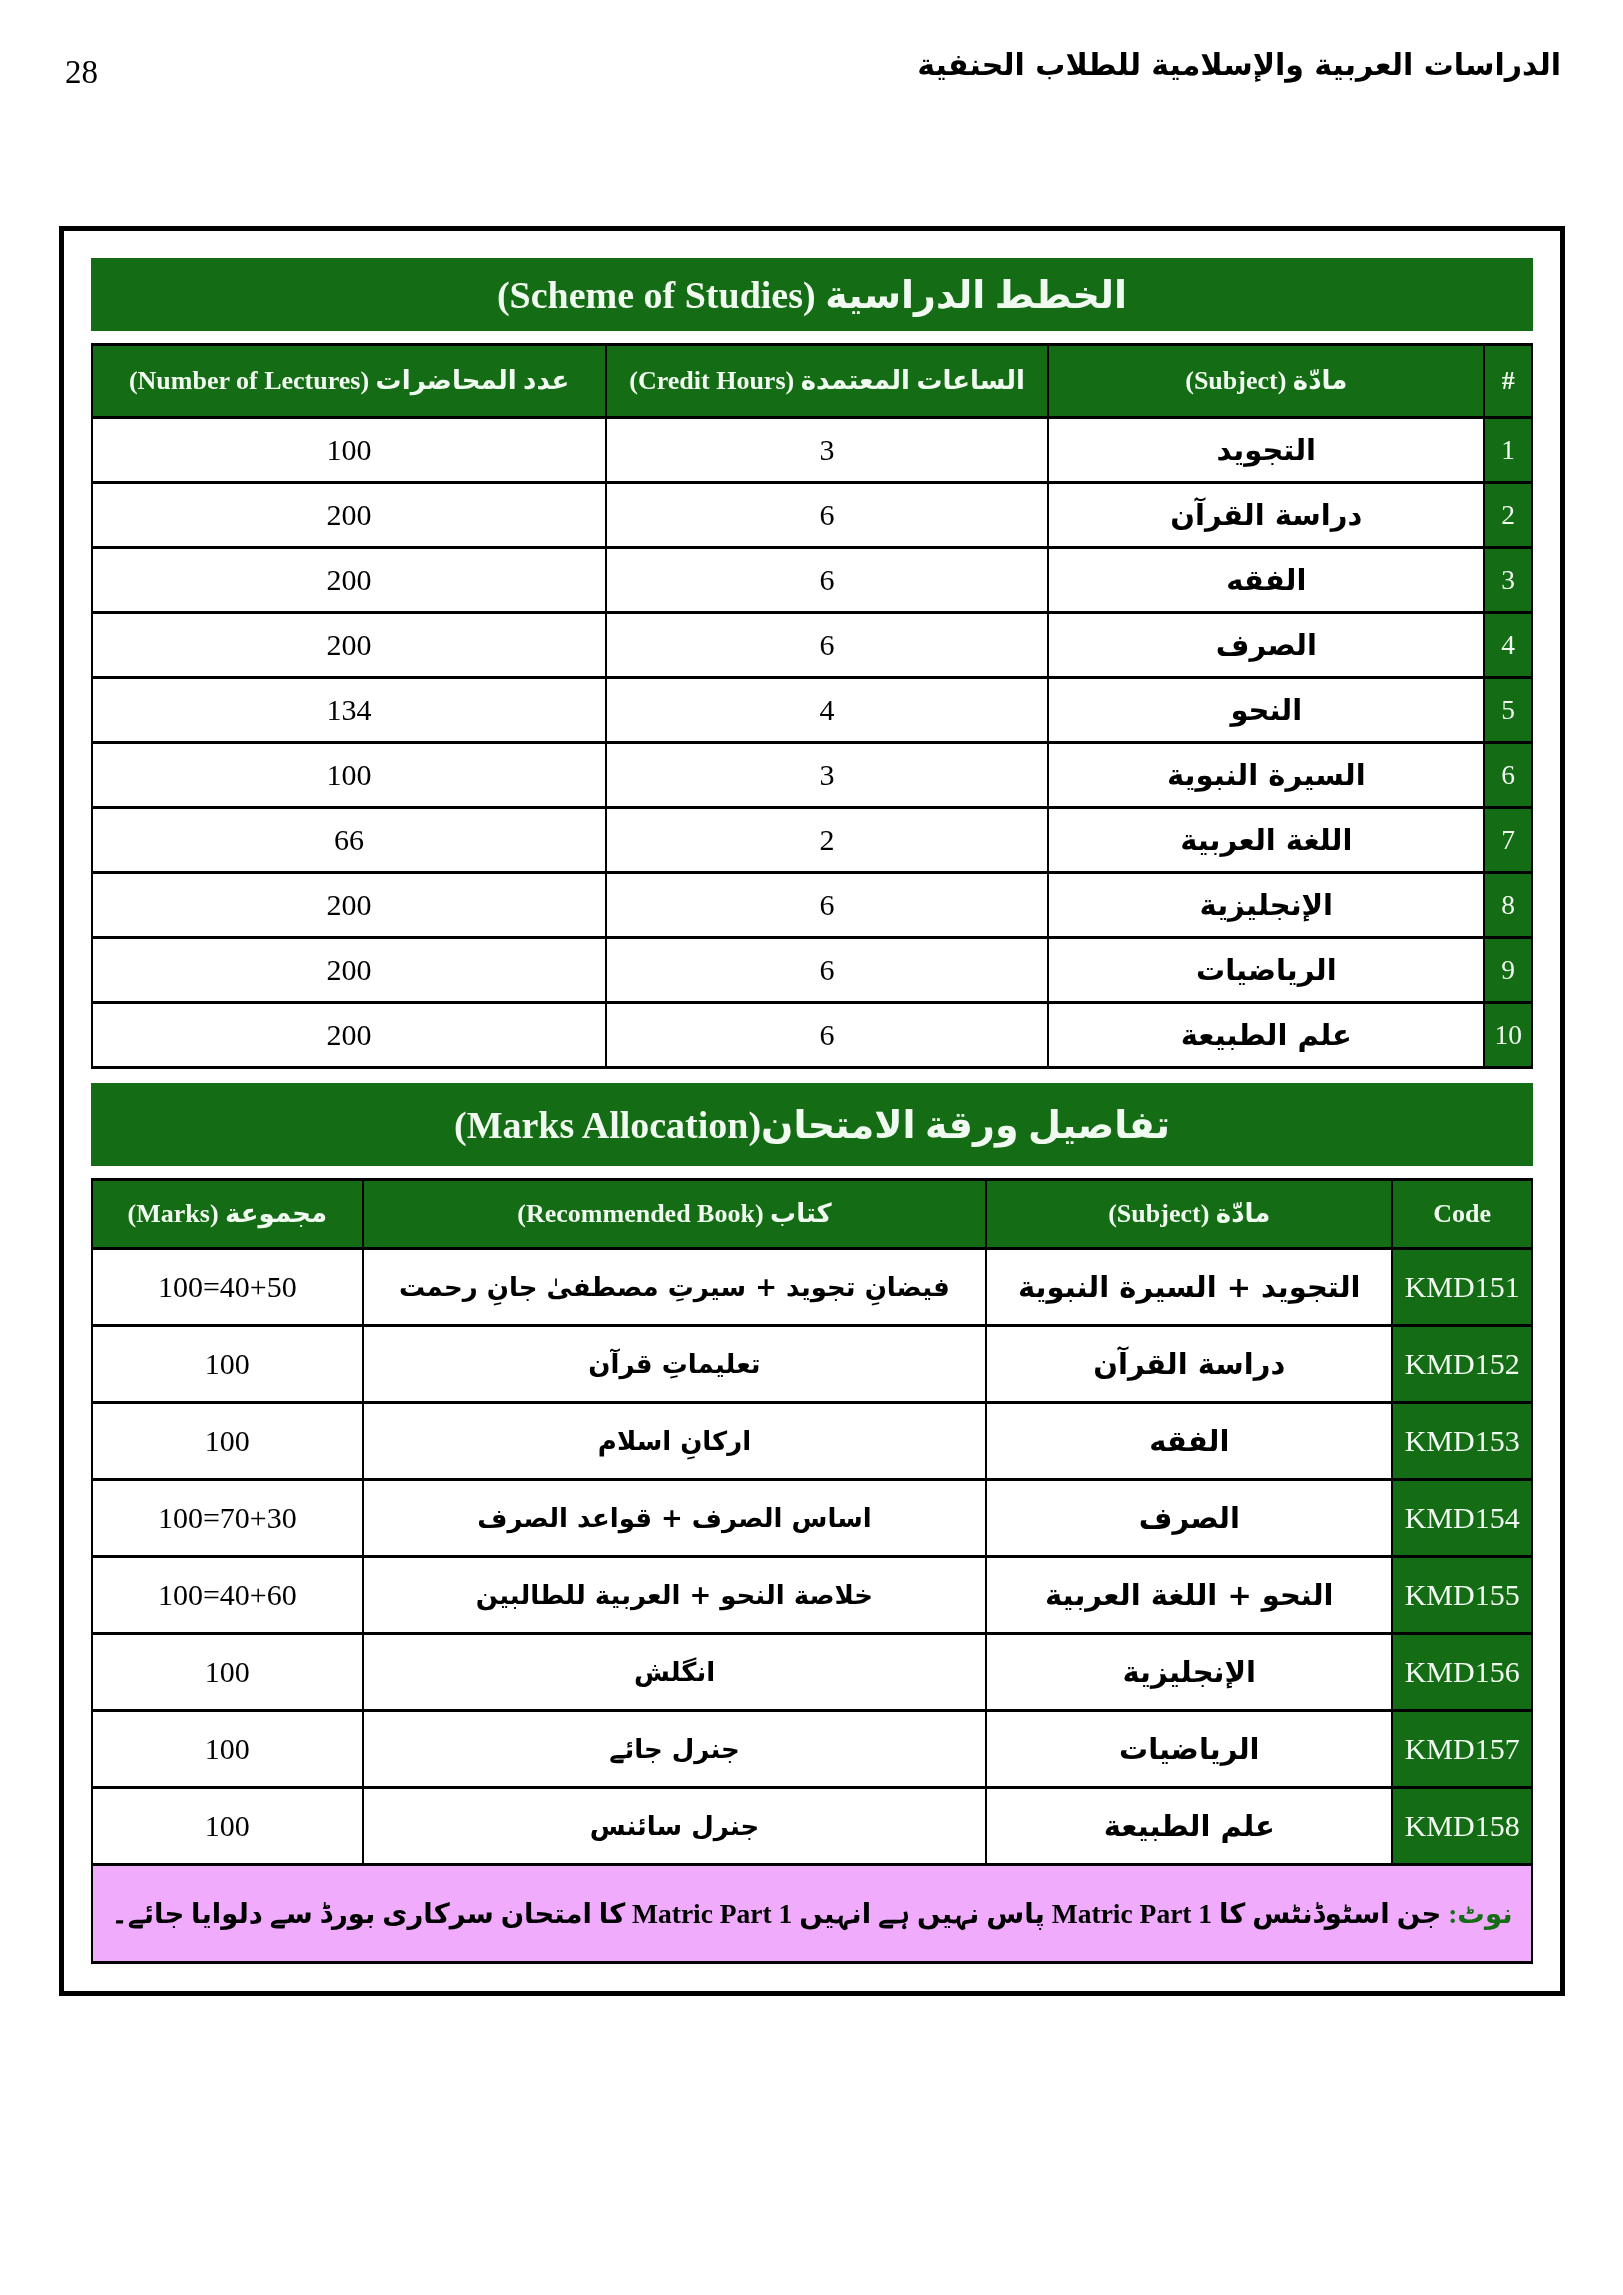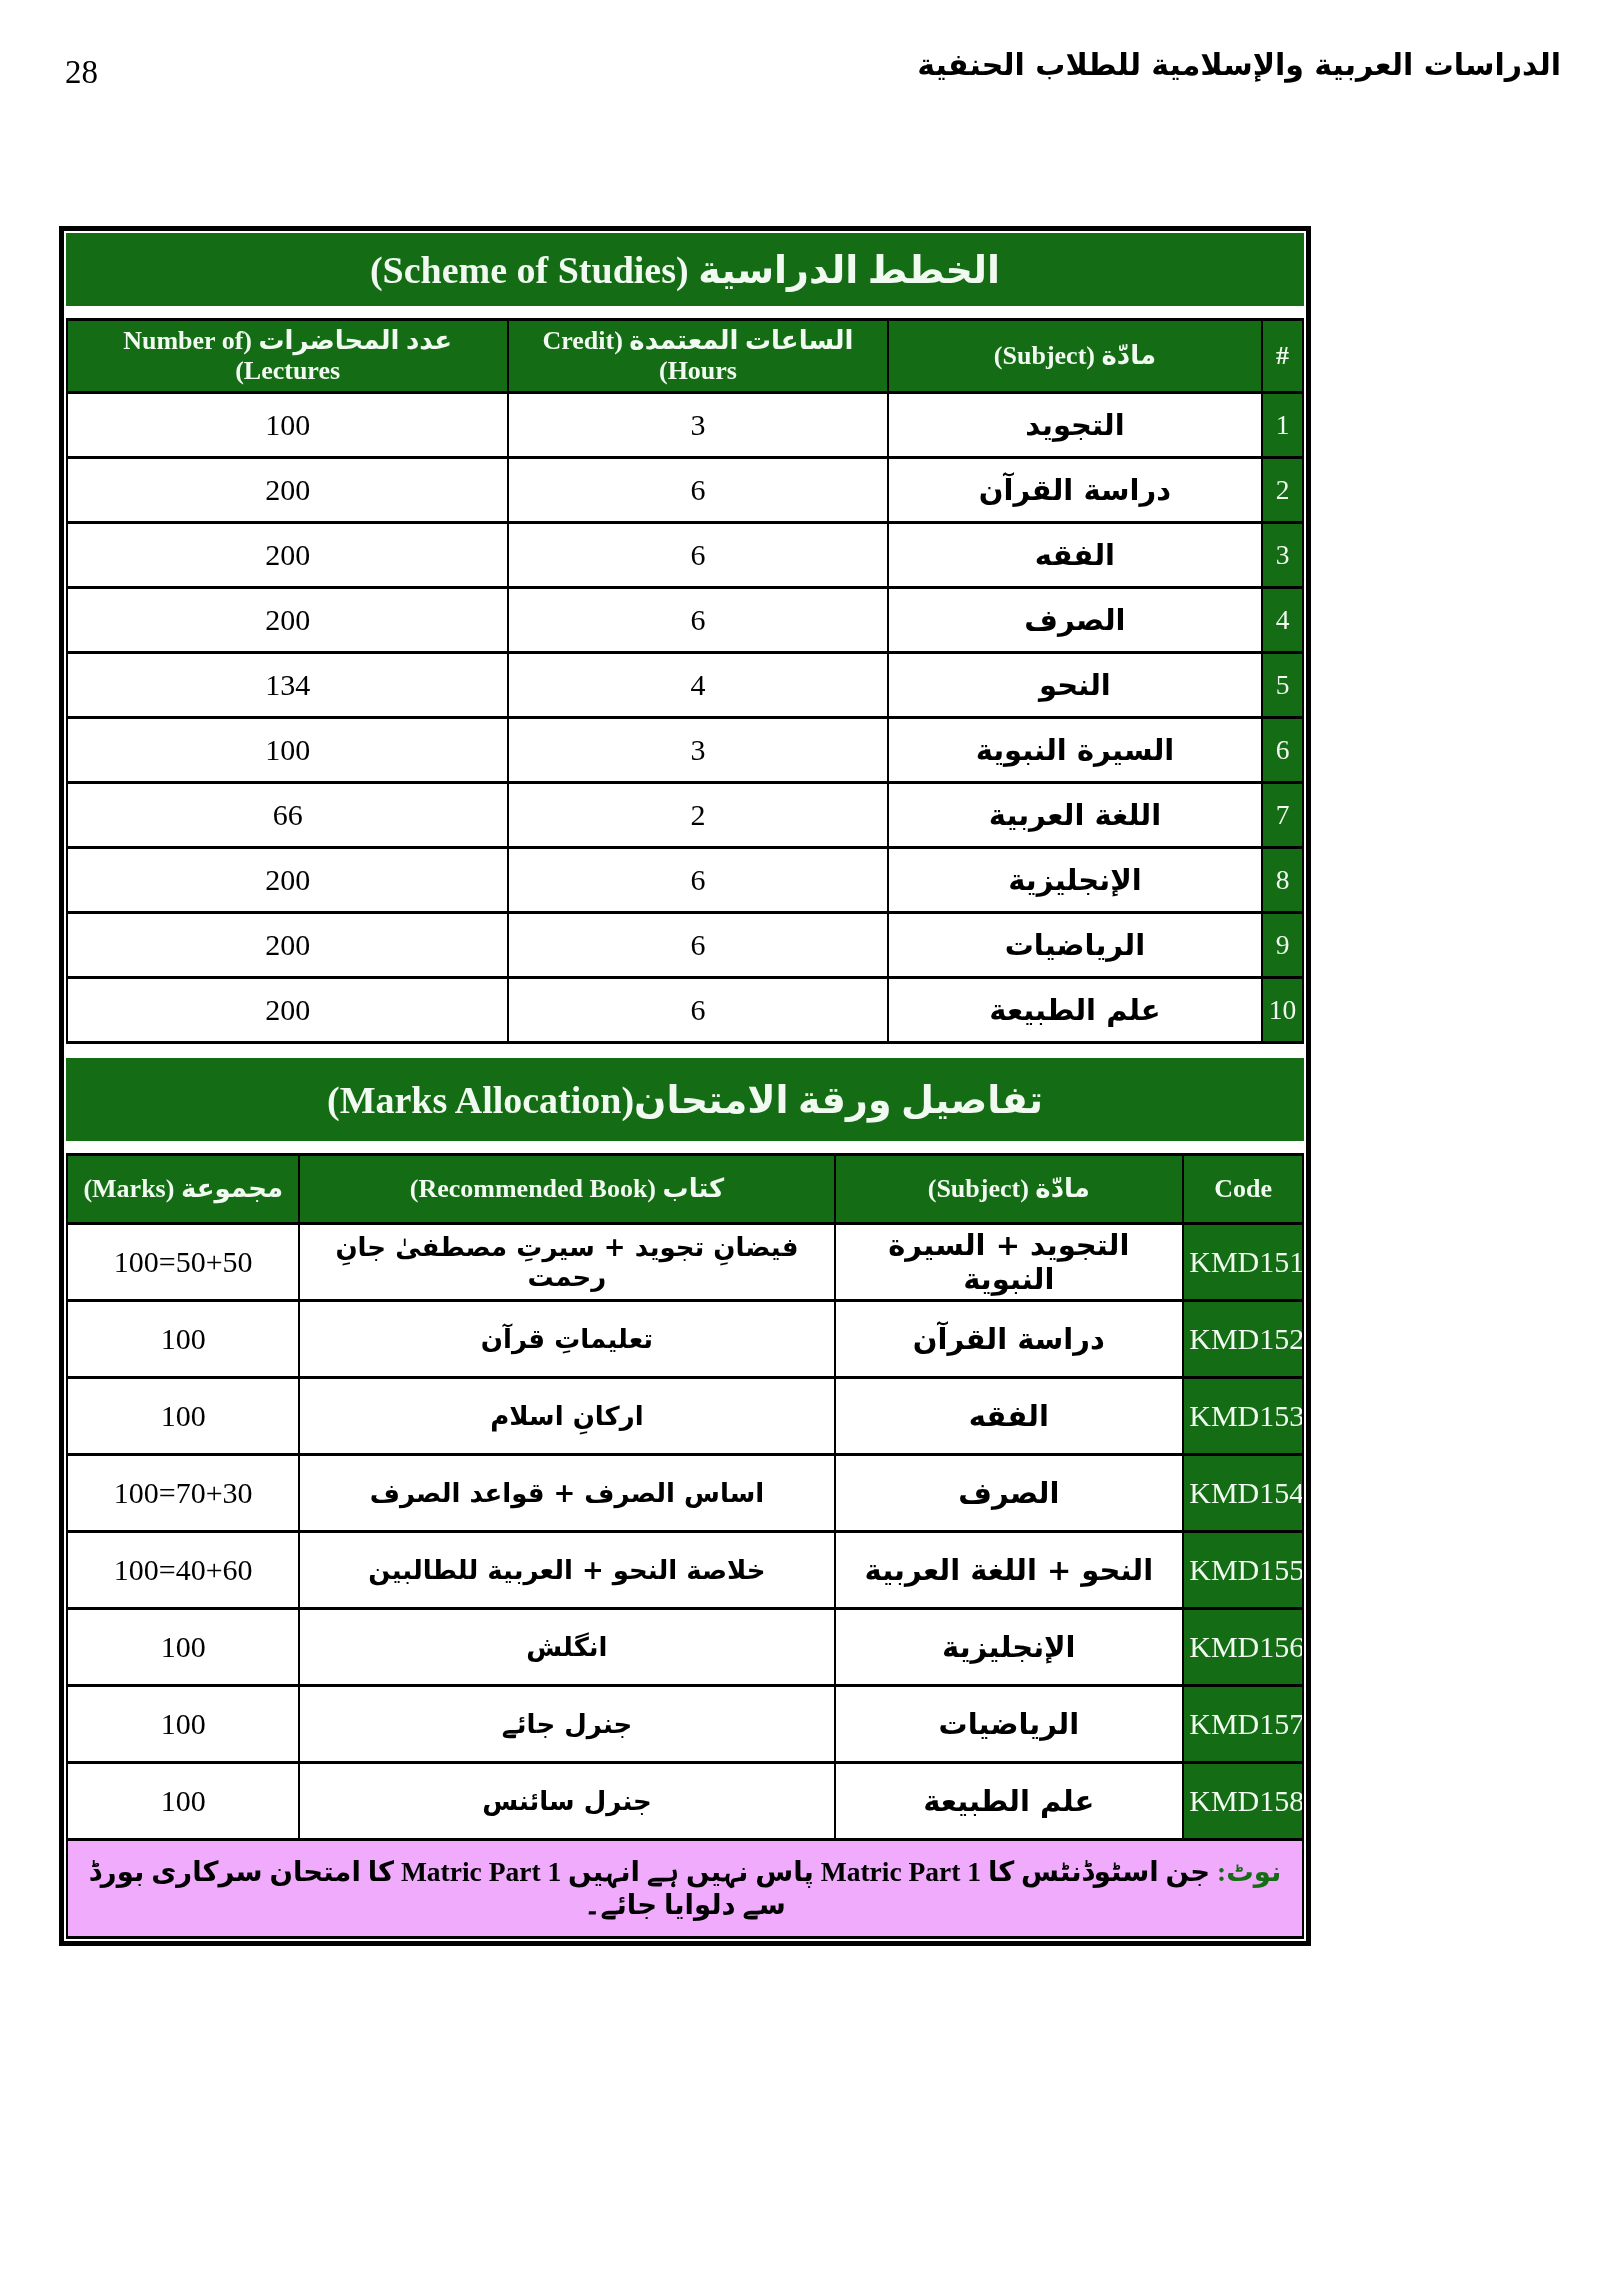--- a/index.html
+++ b/index.html
@@ -4,22 +4,22 @@
 <style>
   html,body{margin:0;padding:0;background:#ffffff;}
   .page{position:relative;width:1623px;height:2295px;background:#fff;overflow:hidden;
         font-family:"Liberation Serif","DejaVu Sans",serif;color:#000;}
 
   .top-title{position:absolute;top:47px;right:62px;direction:rtl;
              font-family:"DejaVu Sans",sans-serif;font-weight:bold;font-size:30px;color:#000;margin-left:47px;}
   .page-num{position:absolute;top:54px;left:65px;font-size:33px;
             font-family:"Liberation Serif",serif;}
 
-  .outer{position:absolute;left:59px;top:226px;width:1252px;box-sizing:border-box;
-         border:5.2px solid #000;padding:2px;background:#fff;}
+  .outer{position:absolute;left:59px;top:226px;width:1506px;box-sizing:border-box;
+         border:5.2px solid #000;padding:27px;background:#fff;}
 
   .banner{background:var(--grn);color:#f1faf0;display:flex;align-items:center;justify-content:center;
           direction:rtl;font-weight:bold;font-size:38px;
           font-family:"Liberation Serif","DejaVu Sans",serif;}
   .banner1{height:73px;margin-bottom:11.8px;}
   .banner2{height:83px;margin:14.4px 0 11.8px 0;}
 
   table{width:100%;border-collapse:collapse;table-layout:fixed;}
   th,td{border:2px solid #000;border-top-width:3.3px;border-bottom-width:3.3px;
         text-align:center;vertical-align:middle;padding:0 5.2px;box-sizing:border-box;
@@ -138,21 +138,21 @@
       <thead>
         <tr>
           <th style="width:18.8%">مجموعة (Marks)</th>
           <th style="width:43.3%">كتاب (Recommended Book)</th>
           <th style="width:28.2%">مادّة (Subject)</th>
           <th style="width:9.7%">Code</th>
         </tr>
       </thead>
       <tbody>
         <tr>
-          <td class="num">100=50+50</td>
+          <td class="num">100=40+50</td>
           <td class="book">فیضانِ تجوید + سیرتِ مصطفیٰ جانِ رحمت</td>
           <td class="subj">التجويد + السيرة النبوية</td>
           <td class="g code">KMD151</td>
         </tr>
         <tr>
           <td class="num">100</td>
           <td class="book">تعلیماتِ قرآن</td>
           <td class="subj">دراسة القرآن</td>
           <td class="g code">KMD152</td>
         </tr>

